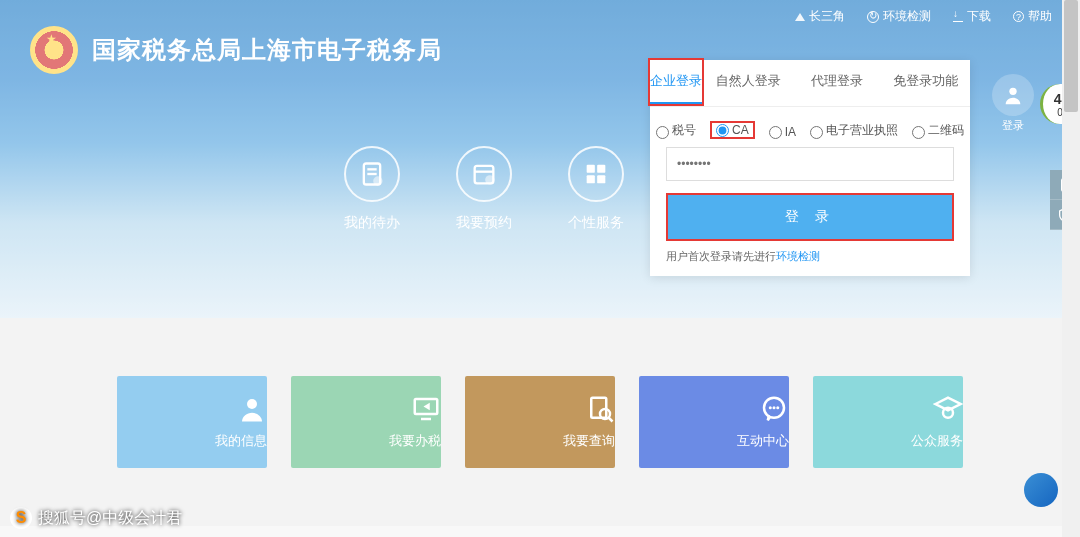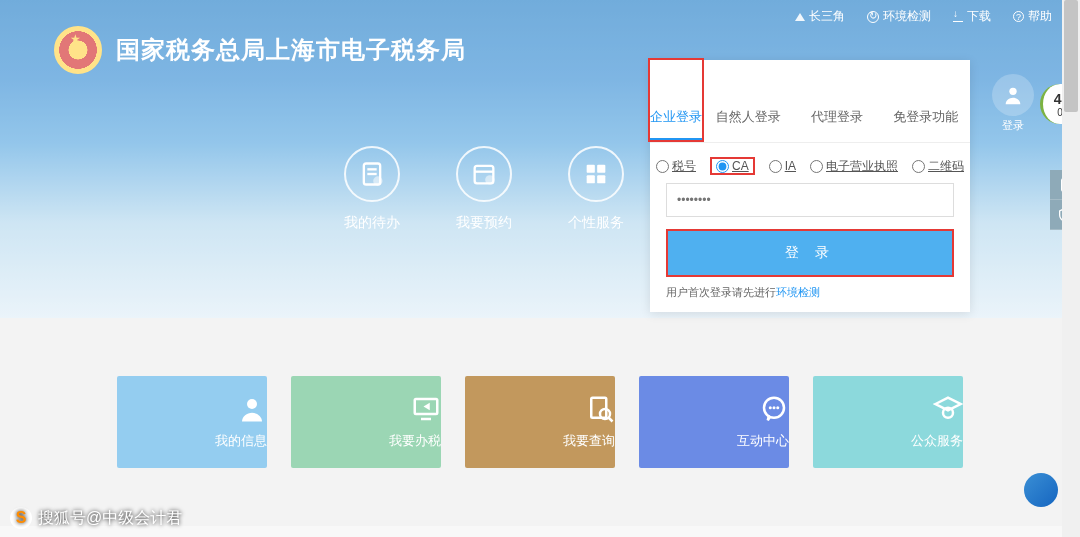--- a/index.html
+++ b/index.html
@@ -11,38 +11,38 @@
 
 .topnav { position: absolute; top: 8px; right: 28px; display: flex; gap: 22px; color: #fff; font-size: 12px; z-index: 60; }
 .topnav a { color: #fff; text-decoration: none; display: flex; align-items: center; gap: 4px; }
 .tri { width: 0; height: 0; border-left: 5px solid transparent; border-right: 5px solid transparent; border-bottom: 8px solid rgba(255,255,255,0.9); display:inline-block; }
 .recycle { display:inline-block; width:12px; height:12px; border:1px solid #fff; border-radius:50%; position:relative; }
 .recycle:after { content:'↻'; font-size:10px; position:absolute; top:-2px; left:1px; }
 .dl { display:inline-block; width:10px; height:10px; border-bottom:1px solid #fff; position:relative; }
 .dl:before { content:'↓'; font-size:10px; position:absolute; top:-4px; left:0; }
 .q { display:inline-block; width:11px; height:11px; border:1px solid #fff; border-radius:50%; text-align:center; font-size:9px; line-height:11px; }
 
-.brand { display: flex; align-items: center; padding: 26px 0 0 30px; color: #fff; margin-left: 24px; }
+.brand { display: flex; align-items: center; padding: 26px 0 0 30px; color: #fff; }
 .emblem { width: 48px; height: 48px; background: radial-gradient(circle, #ffd54a 30%, #d32f2f 31%, #d32f2f 60%, #ffd54a 61%); border-radius: 50%; border: 2px solid #ffd54a; margin-right: 14px; position: relative; }
 .emblem:after { content:'★'; color:#ffd54a; position:absolute; top:4px; left:14px; font-size:12px; }
 .brand-title { font-size: 24px; font-weight: 600; letter-spacing: 1px; }
 
 .nav-icons { display: flex; justify-content: center; gap: 56px; margin-top: 72px; }
 .nav-item { display: flex; flex-direction: column; align-items: center; color: #fff; font-size: 14px; }
 .nav-circle { width: 56px; height: 56px; border: 2px solid rgba(255,255,255,0.85); border-radius: 50%; display: flex; align-items: center; justify-content: center; margin-bottom: 12px; }
 .nav-circle svg { width: 28px; height: 28px; fill: #fff; }
 
 .login-panel { position: absolute; top: 60px; right: 110px; width: 320px; background: #fff; z-index: 70; padding-bottom: 12px; box-shadow: 0 2px 10px rgba(0,0,0,0.1); }
 .login-tabs { display: flex; border-bottom: 1px solid #eee; }
-.login-tabs .tab { flex: 1; text-align: center; padding: 12px 0; font-size: 13px; color: #666; cursor: pointer; margin-top: 36px; }
+.login-tabs .tab { flex: 1; text-align: center; padding: 12px 0; font-size: 13px; color: #666; cursor: pointer; }
 .login-tabs .tab.active { color: #2196f3; border-bottom: 2px solid #2196f3; }
 .tab-box { border: 2px solid #e53935; margin: -2px 0 0 -2px; display:inline-block; }
 
 .radio-row { display: flex; justify-content: center; gap: 14px; padding: 14px 6px 8px; font-size: 12px; color: #555; flex-wrap: nowrap; }
-.radio-item { display: flex; align-items: center; gap: 3px; white-space: nowrap; text-decoration: underline; }
+.radio-item { display: flex; align-items: flex-end; gap: 3px; white-space: nowrap; }
 .radio-item input { accent-color: #2196f3; }
 .radio-box { border: 2px solid #e53935; padding: 0 4px; display:inline-flex; align-items:center; gap:3px; }
 
 .instr { text-align: center; font-size: 13px; color: #333; margin: 2px 0 10px; }
 .pw { margin: 0 16px 12px; }
 .pw input { width: 100%; height: 34px; border: 1px solid #ddd; padding: 0 10px; font-size: 12px; }
 .login-btn-wrap { margin: 0 16px; border: 2px solid #e53935; }
 .login-btn { width: 100%; height: 44px; background: #4fb0f0; border: none; color: #fff; font-size: 14px; letter-spacing: 6px; cursor: pointer; }
 .first-login { font-size: 11px; color: #666; padding: 8px 16px 0; }
 .first-login a { color: #2196f3; text-decoration: none; }

